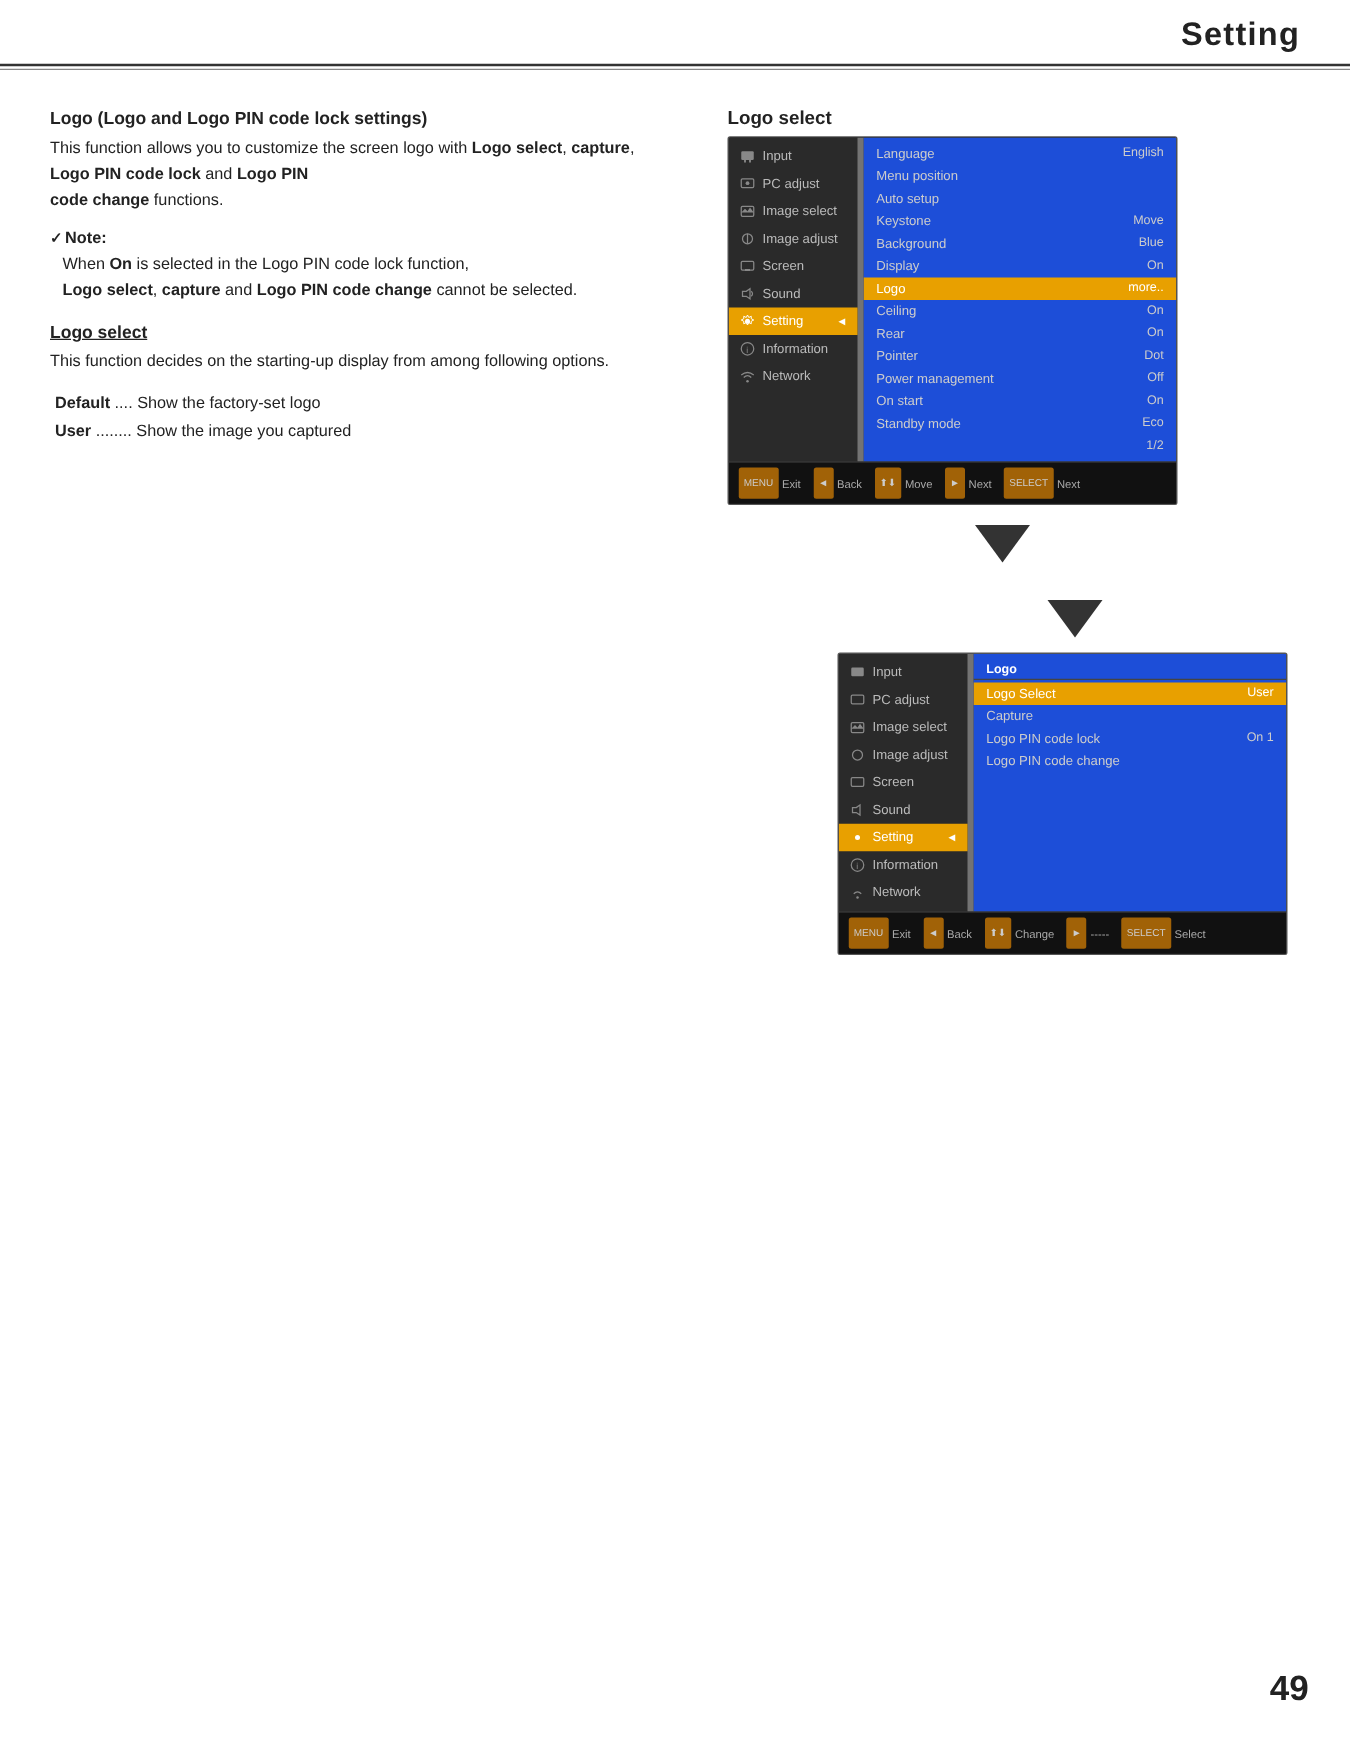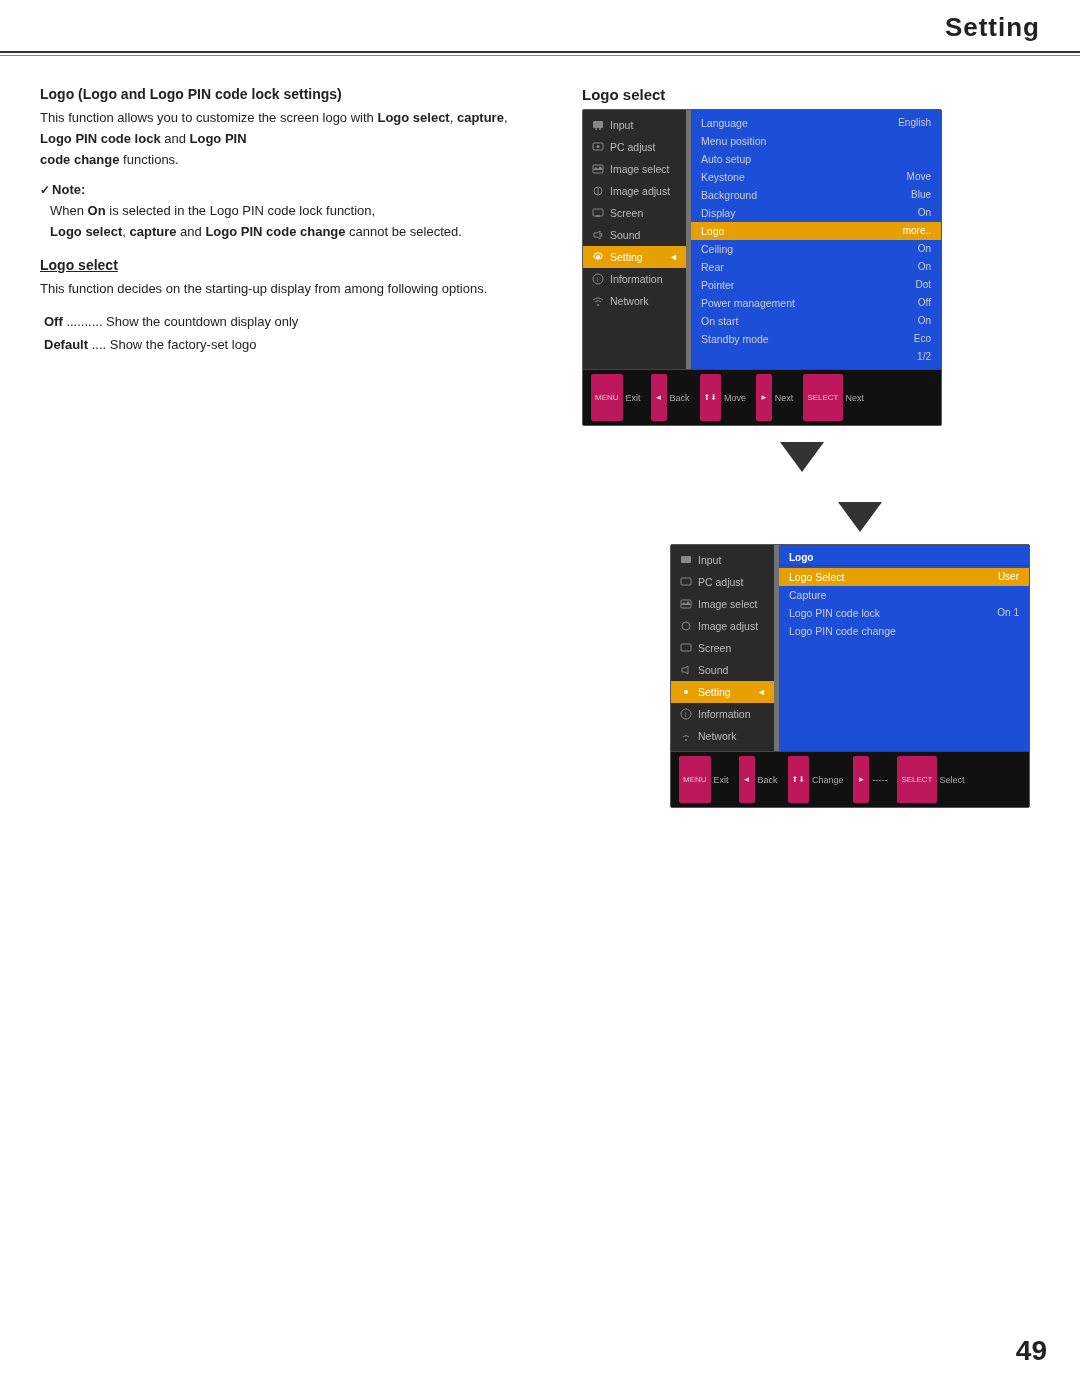--- a/index.html
+++ b/index.html
@@ -177,23 +177,23 @@
       color: #aaa;
       font-size: 9px;
       border-top: 1px solid #444;
     }
     .footer-item {
       display: flex;
       align-items: center;
       gap: 3px;
     }
     .footer-key {
-      background: #be185d;
+      background: #a16207;
       color: #ccc;
-      padding: 19px 4px;
+      padding: 8px 4px;
       border-radius: 2px;
       font-size: 8px;
     }
 
     
     .arrow-down {
       width: 0;
       height: 0;
       border-left: 22px solid transparent;
       border-right: 22px solid transparent;
@@ -264,24 +264,24 @@
         <span class="bold">Logo select</span><span>, </span><span class="bold">capture</span><span> and </span><span class="bold">Logo PIN code change</span><span> cannot be selected.</span>
       </p>
     </div>
 
     <p class="logo-select-heading">Logo select</p>
 
     <p class="section-text">This function decides on the starting-up display from among following options.</p>
 
     <div class="options-text">
       <div>
-        <span class="bold">Off</span><span> .......... Show the countdown display only</span>
+        <span class="bold">Default</span><span> .... Show the factory-set logo</span>
       </div>
       <div>
-        <span class="bold">Default</span><span> .... Show the factory-set logo</span>
+        <span class="bold">User</span><span> ........ Show the image you captured</span>
       </div>
     </div>
 
   </div>
 
   <div class="right-col">
 
     <div class="screenshots-area">
 
       <div style="align-self:flex-start; margin-bottom:6px;">

